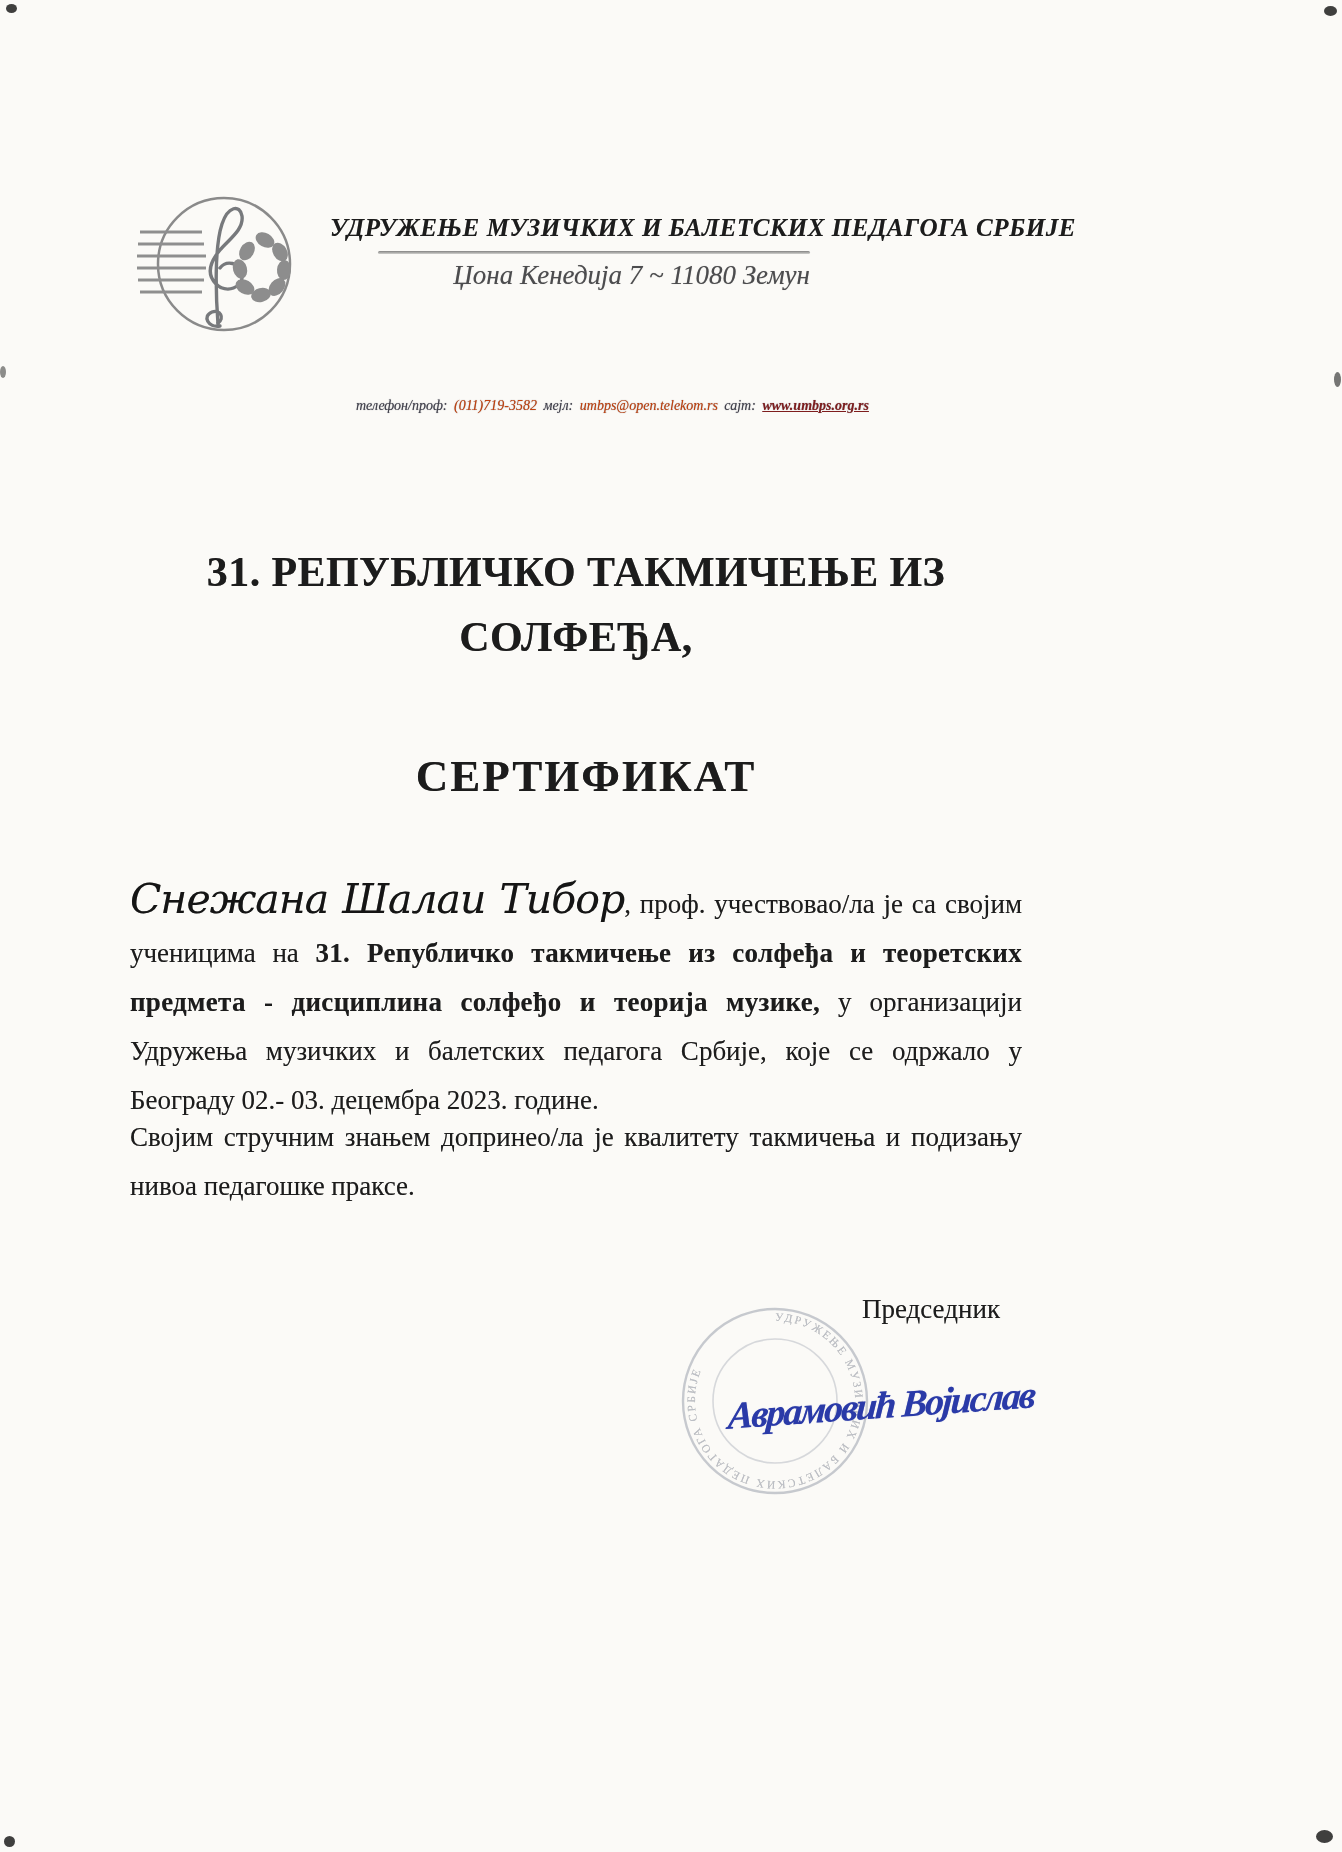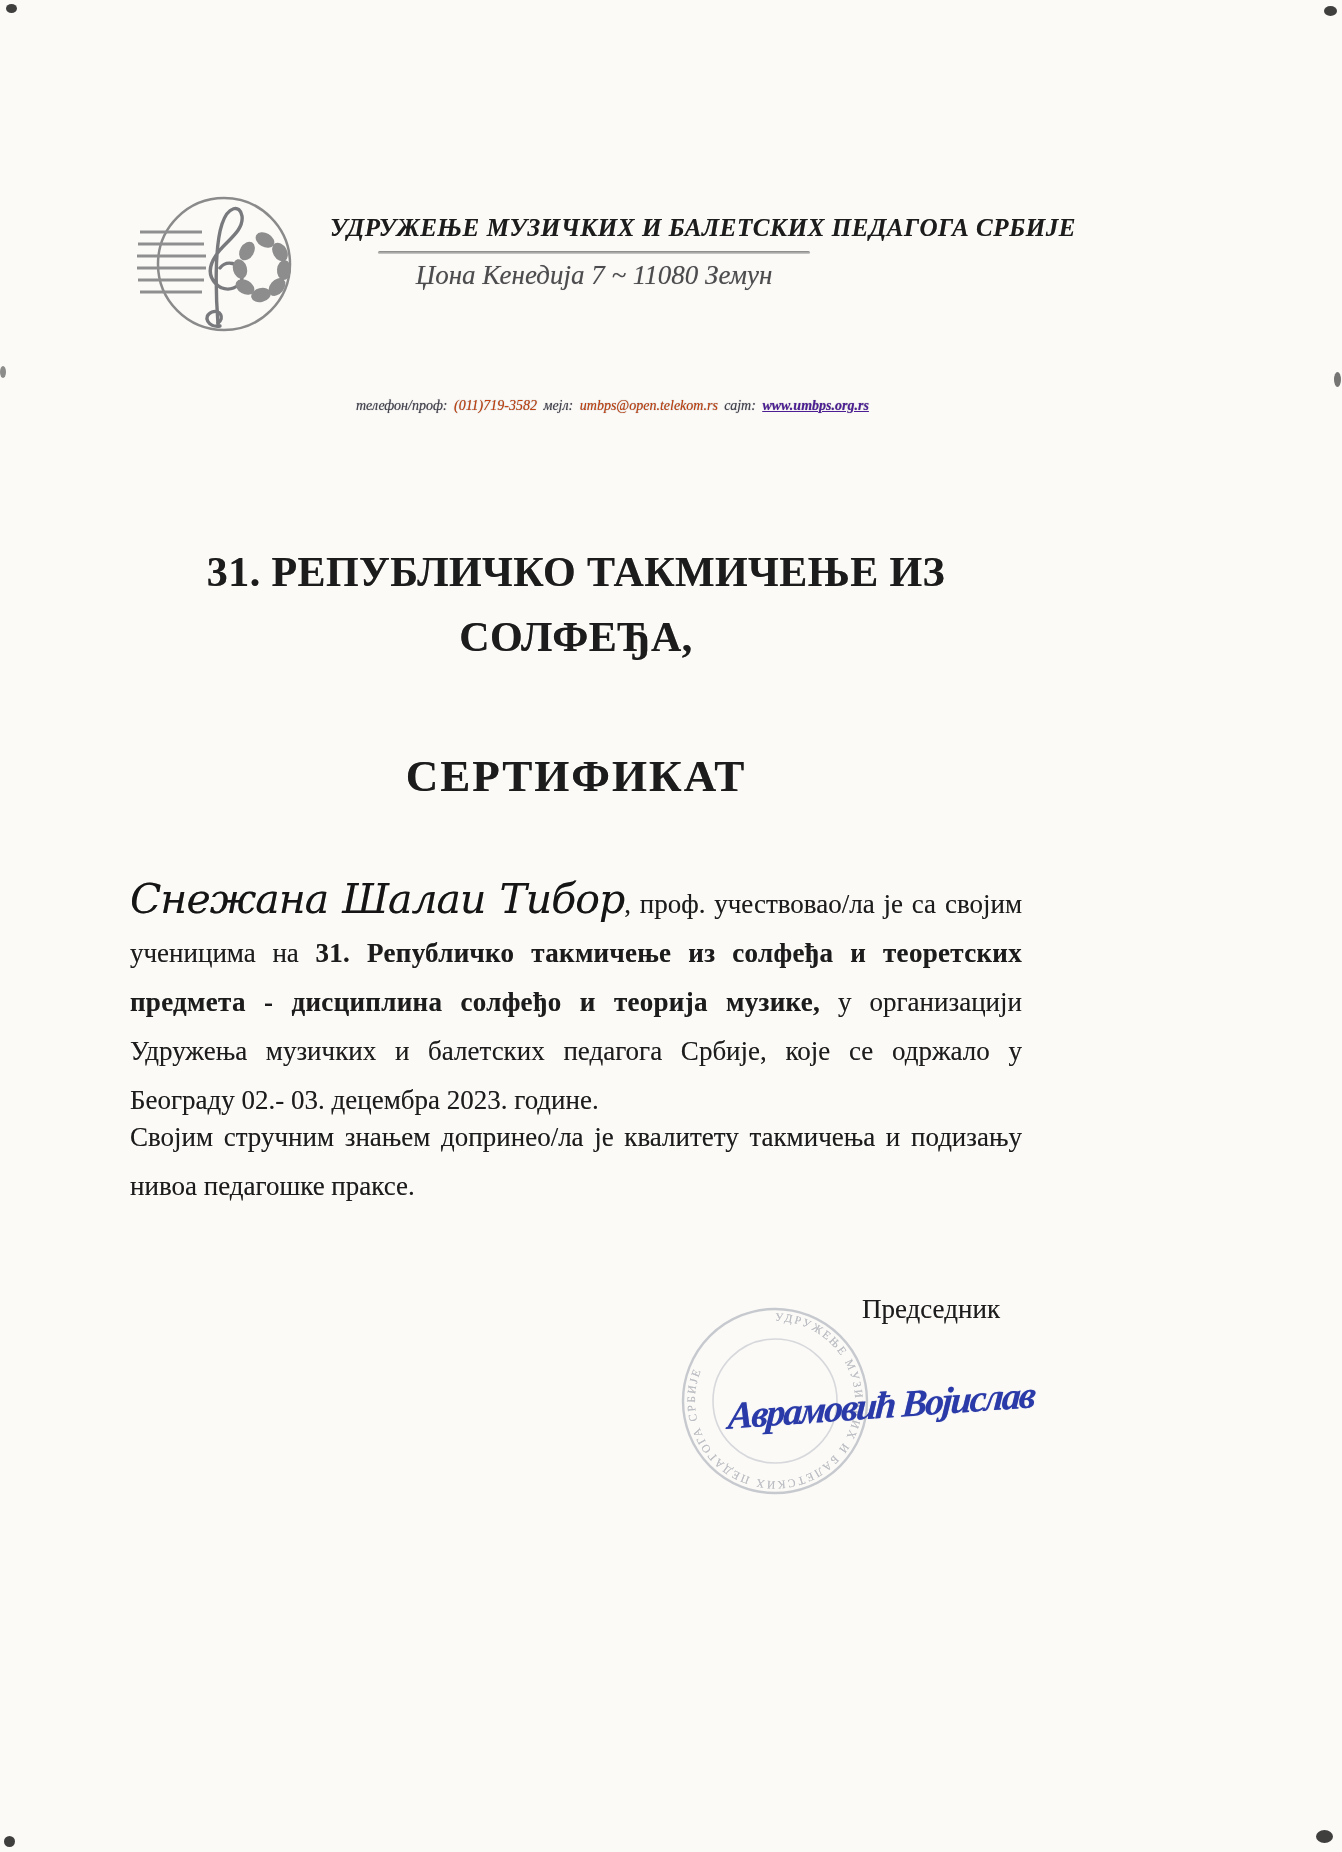--- a/index.html
+++ b/index.html
@@ -15,35 +15,35 @@
   .logo{width:172px;height:152px;flex:0 0 auto;}
   .header-text{flex:1;padding-top:26px;}
   .org-name{
     font-size:25px;font-weight:bold;font-style:italic;
     letter-spacing:.6px;white-space:nowrap;
     text-shadow:0 0 .6px rgba(20,20,20,.45);
   }
   .org-rule{margin:9px 0 0 48px;width:432px;height:3px;
     background:linear-gradient(#6d6d6d,#c9c9c6);border-radius:2px;opacity:.85;}
   .org-address{
-    margin:6px 0 0 48px;width:432px;text-align:center;
+    margin:6px 0 0 48px;width:432px;text-align:right;
     font-size:27px;font-style:italic;color:#4c4c4e;
     text-shadow:0 0 .8px rgba(60,60,60,.4);
   }
   
   .contact{top:398px;left:356px;width:600px;
     font-size:14px;font-style:italic;color:#41414b;
     text-shadow:0 0 1px rgba(40,40,60,.55);word-spacing:3px;white-space:nowrap;}
   .contact .val{font-weight:normal;color:#c2410c;}
-  .contact .site{font-weight:bold;text-decoration:underline;color:#4c1d95;}
+  .contact .site{font-weight:bold;text-decoration:underline;color:#7f1d1d;}
   
   .comp-title{top:540px;left:130px;width:892px;text-align:center;
     font-size:42px;font-weight:bold;line-height:1.55;letter-spacing:.4px;
     text-shadow:0 0 .5px rgba(0,0,0,.5);}
-  .cert-heading{top:750px;left:130px;width:892px;text-align:center;
+  .cert-heading{top:750px;left:140px;width:892px;text-align:center;
     font-size:45px;font-weight:bold;letter-spacing:2px;
     text-shadow:0 0 .5px rgba(0,0,0,.55);}
   
   .para{left:130px;width:892px;font-size:27px;line-height:49px;
     text-align:justify;text-shadow:0 0 .5px rgba(0,0,0,.4);}
   .para b{letter-spacing:.3px;}
   .para1{top:850px;margin-top:30px;}
   .para2{top:1086px;}
   .handwritten{
     font-size:41px;font-style:italic;line-height:0;letter-spacing:-1px;

